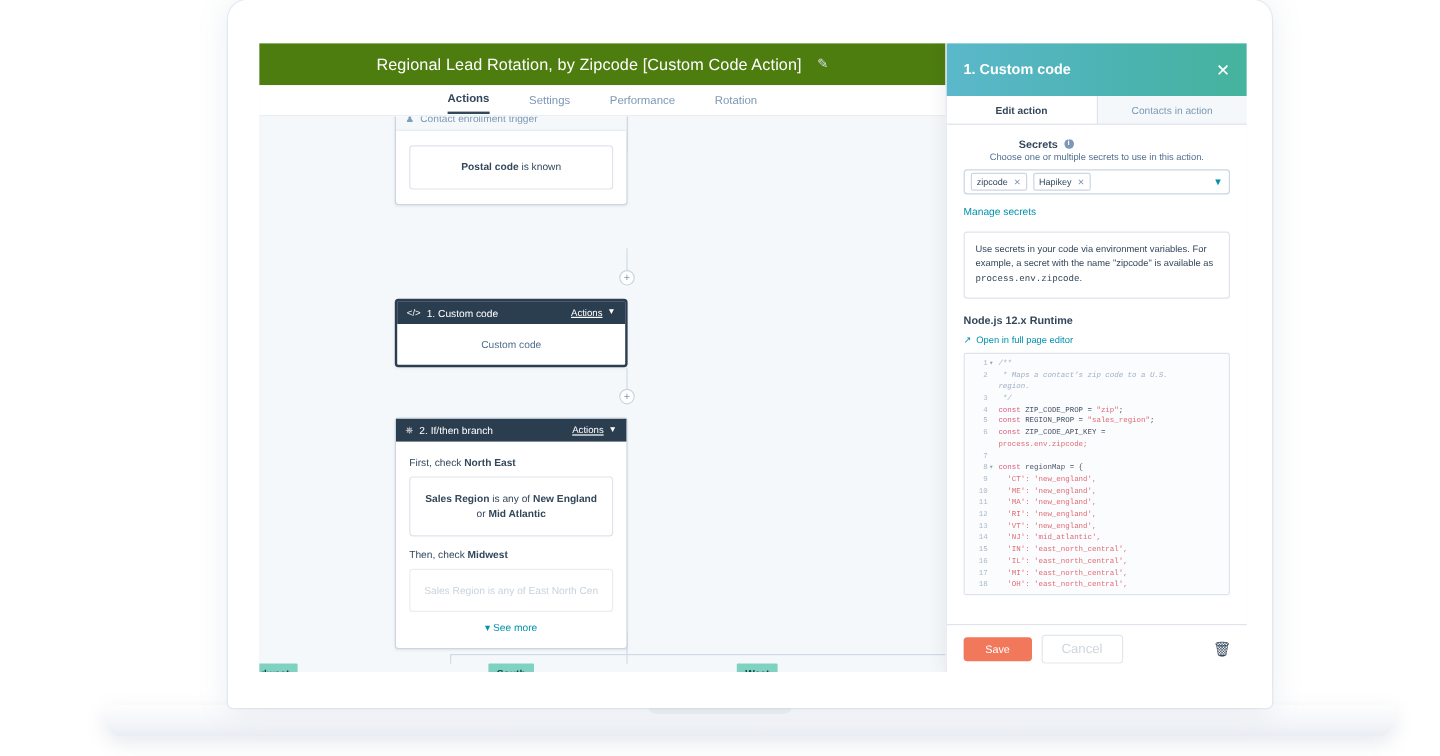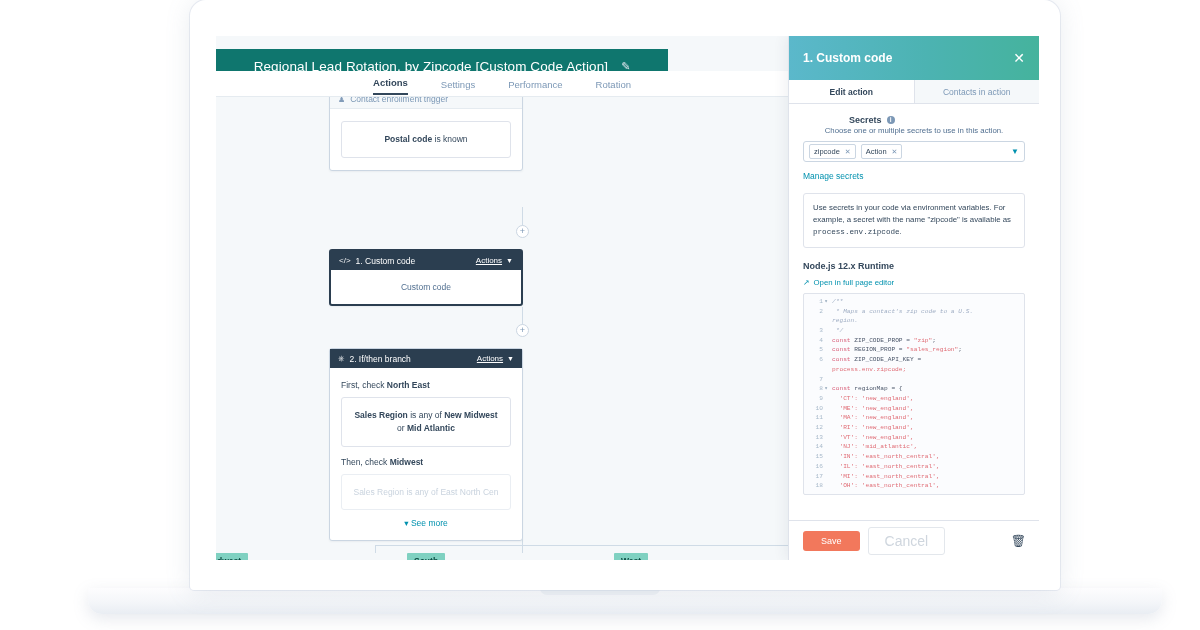--- a/index.html
+++ b/index.html
@@ -34,23 +34,23 @@
   
   #screen {
     position: absolute; left: 216px; top: 36px;
     width: 823px; height: 524px;
     background: #f5f8fa;
     overflow: hidden;
   }
 
   
   #app-topbar {
-    position: absolute; left: 0; top: 0; width: 452px; height: 35px;
-    background: #0f766e;
-    display: flex; align-items: center; justify-content: center; margin-top: 13px;
+    position: absolute; left: 0; top: 0; width: 572px; height: 35px;
+    background: #4d7c0f;
+    display: flex; align-items: center; justify-content: center;
   }
   #app-title { color: #ffffff; font-size: 13.5px; letter-spacing: .1px; }
   #edit-pencil { margin-left: 13px; color: #dfe6ee; font-size: 11px; }
 
   #app-tabs {
     position: absolute; left: 0; top: 35px; width: 572px; height: 26px;
     background: #ffffff;
     display: flex; align-items: flex-end; justify-content: center; gap: 33px;
     padding-bottom: 1px;
     border-bottom: 1px solid #e5ebf0;
@@ -192,21 +192,21 @@
     position: absolute; left: 0; bottom: 0; width: 251px; height: 40px;
     background: #ffffff; border-top: 1px solid #dfe3eb;
     display: flex; align-items: center; padding: 0 14px; gap: 8px;
   }
   #save-button {
     background: #f2785c; color: #fff; border: none; border-radius: 3px;
     font-size: 9px; padding: 5px 18px; font-family: inherit;
   }
   #cancel-button {
     background: #fff; color: #cfd6de; border: 1px solid #e3e7ec; border-radius: 3px;
-    font-size: 14px; padding: 5px 16px; font-family: inherit;
+    font-size: 11px; padding: 5px 16px; font-family: inherit;
   }
   #delete-icon { margin-left: auto; font-size: 12px; color: #33475b; }
 </style>
 </head>
 <body>
 
 <div id="laptop-base"></div>
 <div id="laptop-notch"></div>
 <div id="laptop-frame"></div>
 
@@ -264,21 +264,21 @@
         <span class="hd-icon">⎈</span>
         <span class="hd-title">2. If/then branch</span>
         <span class="hd-actions">Actions</span>
         <span style="margin-left:4px;font-size:7px;">▼</span>
       </div>
       <div class="wf-body">
         <div class="check-label">
           <span>First, check </span><b>North East</b>
         </div>
         <div class="inner-box">
-          <b>Sales Region</b><span> is any of </span><b>New Midwest</b><span> or </span><b>Mid Atlantic</b>
+          <b>Sales Region</b><span> is any of </span><b>New England</b><span> or </span><b>Mid Atlantic</b>
         </div>
         <div class="check-label" style="margin-top:10px;">
           <span>Then, check </span><b>Midwest</b>
         </div>
         <div class="inner-box faded">Sales Region is any of East North Cen</div>
         <div class="see-more">
           <span>▾</span>
           <span>See more</span>
         </div>
       </div>
@@ -310,21 +310,21 @@
         <span class="info-dot">i</span>
       </div>
       <div class="sec-help">Choose one or multiple secrets to use in this action.</div>
 
       <div id="secrets-select">
         <span class="tag">
           <span>zipcode</span>
           <span class="x">✕</span>
         </span>
         <span class="tag">
-          <span>Action</span>
+          <span>Hapikey</span>
           <span class="x">✕</span>
         </span>
         <span id="secrets-caret">▼</span>
       </div>
 
       <div id="manage-secrets">Manage secrets</div>
 
       <div id="callout">
         <span>Use secrets in your code via environment variables.</span>
         <span>For example, a secret with the name "zipcode" is</span>

